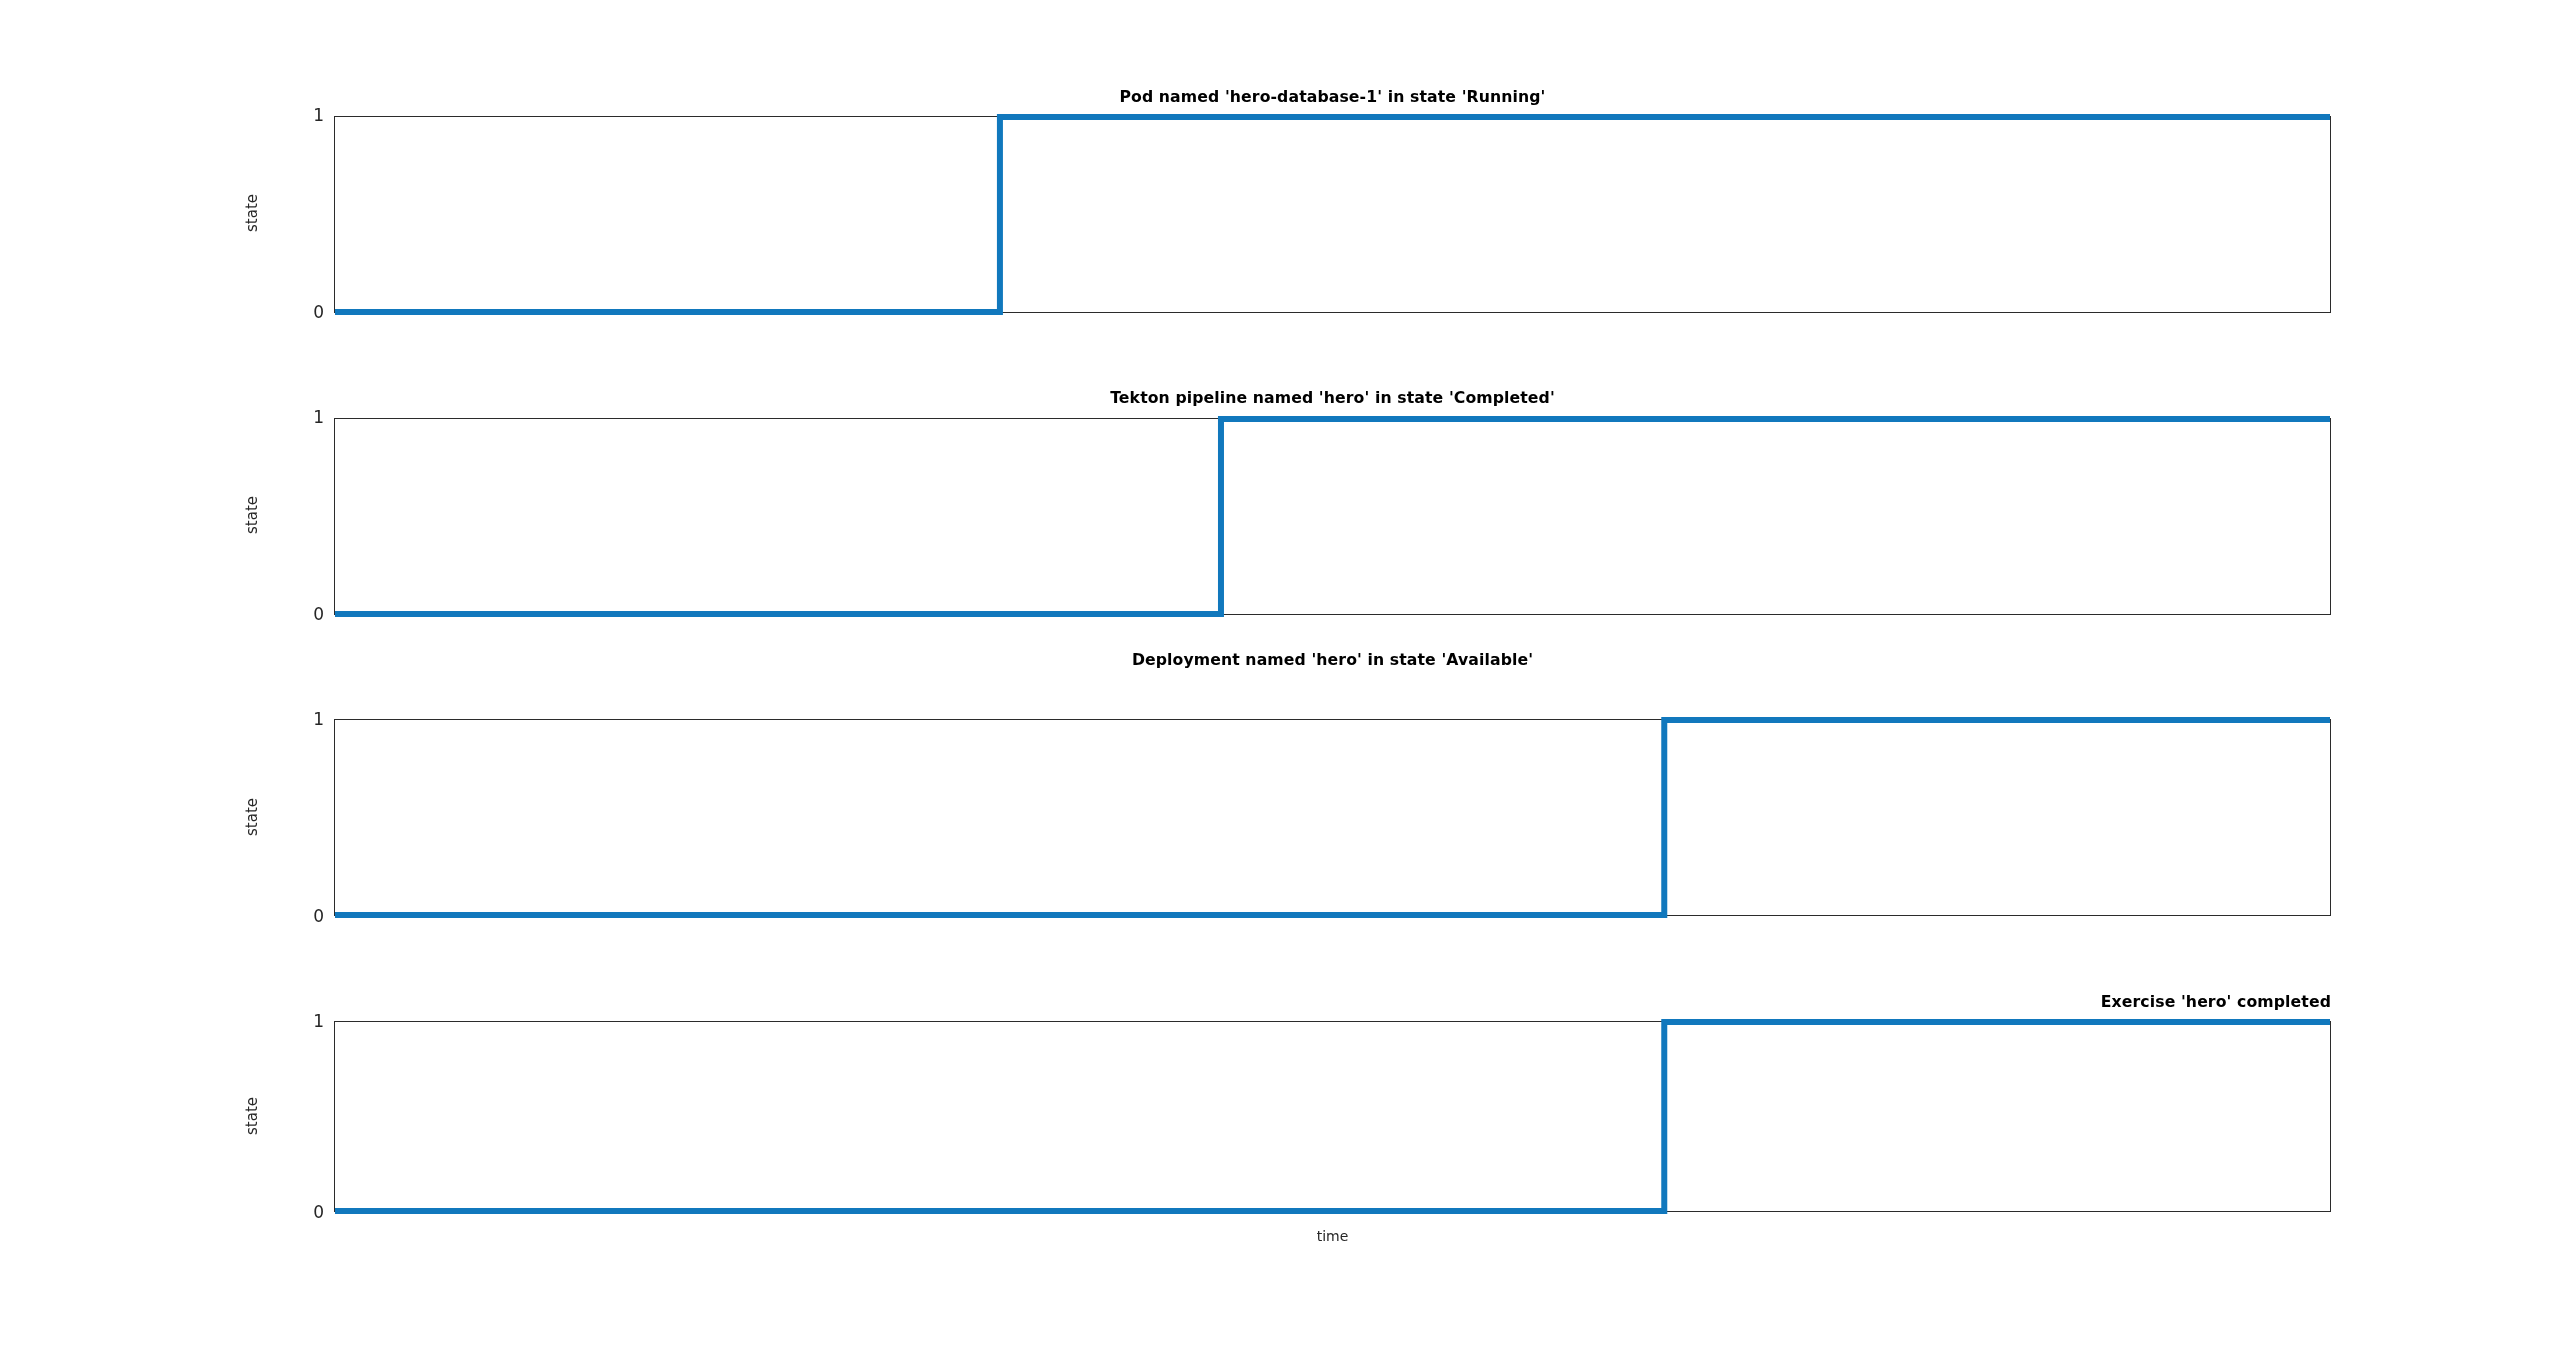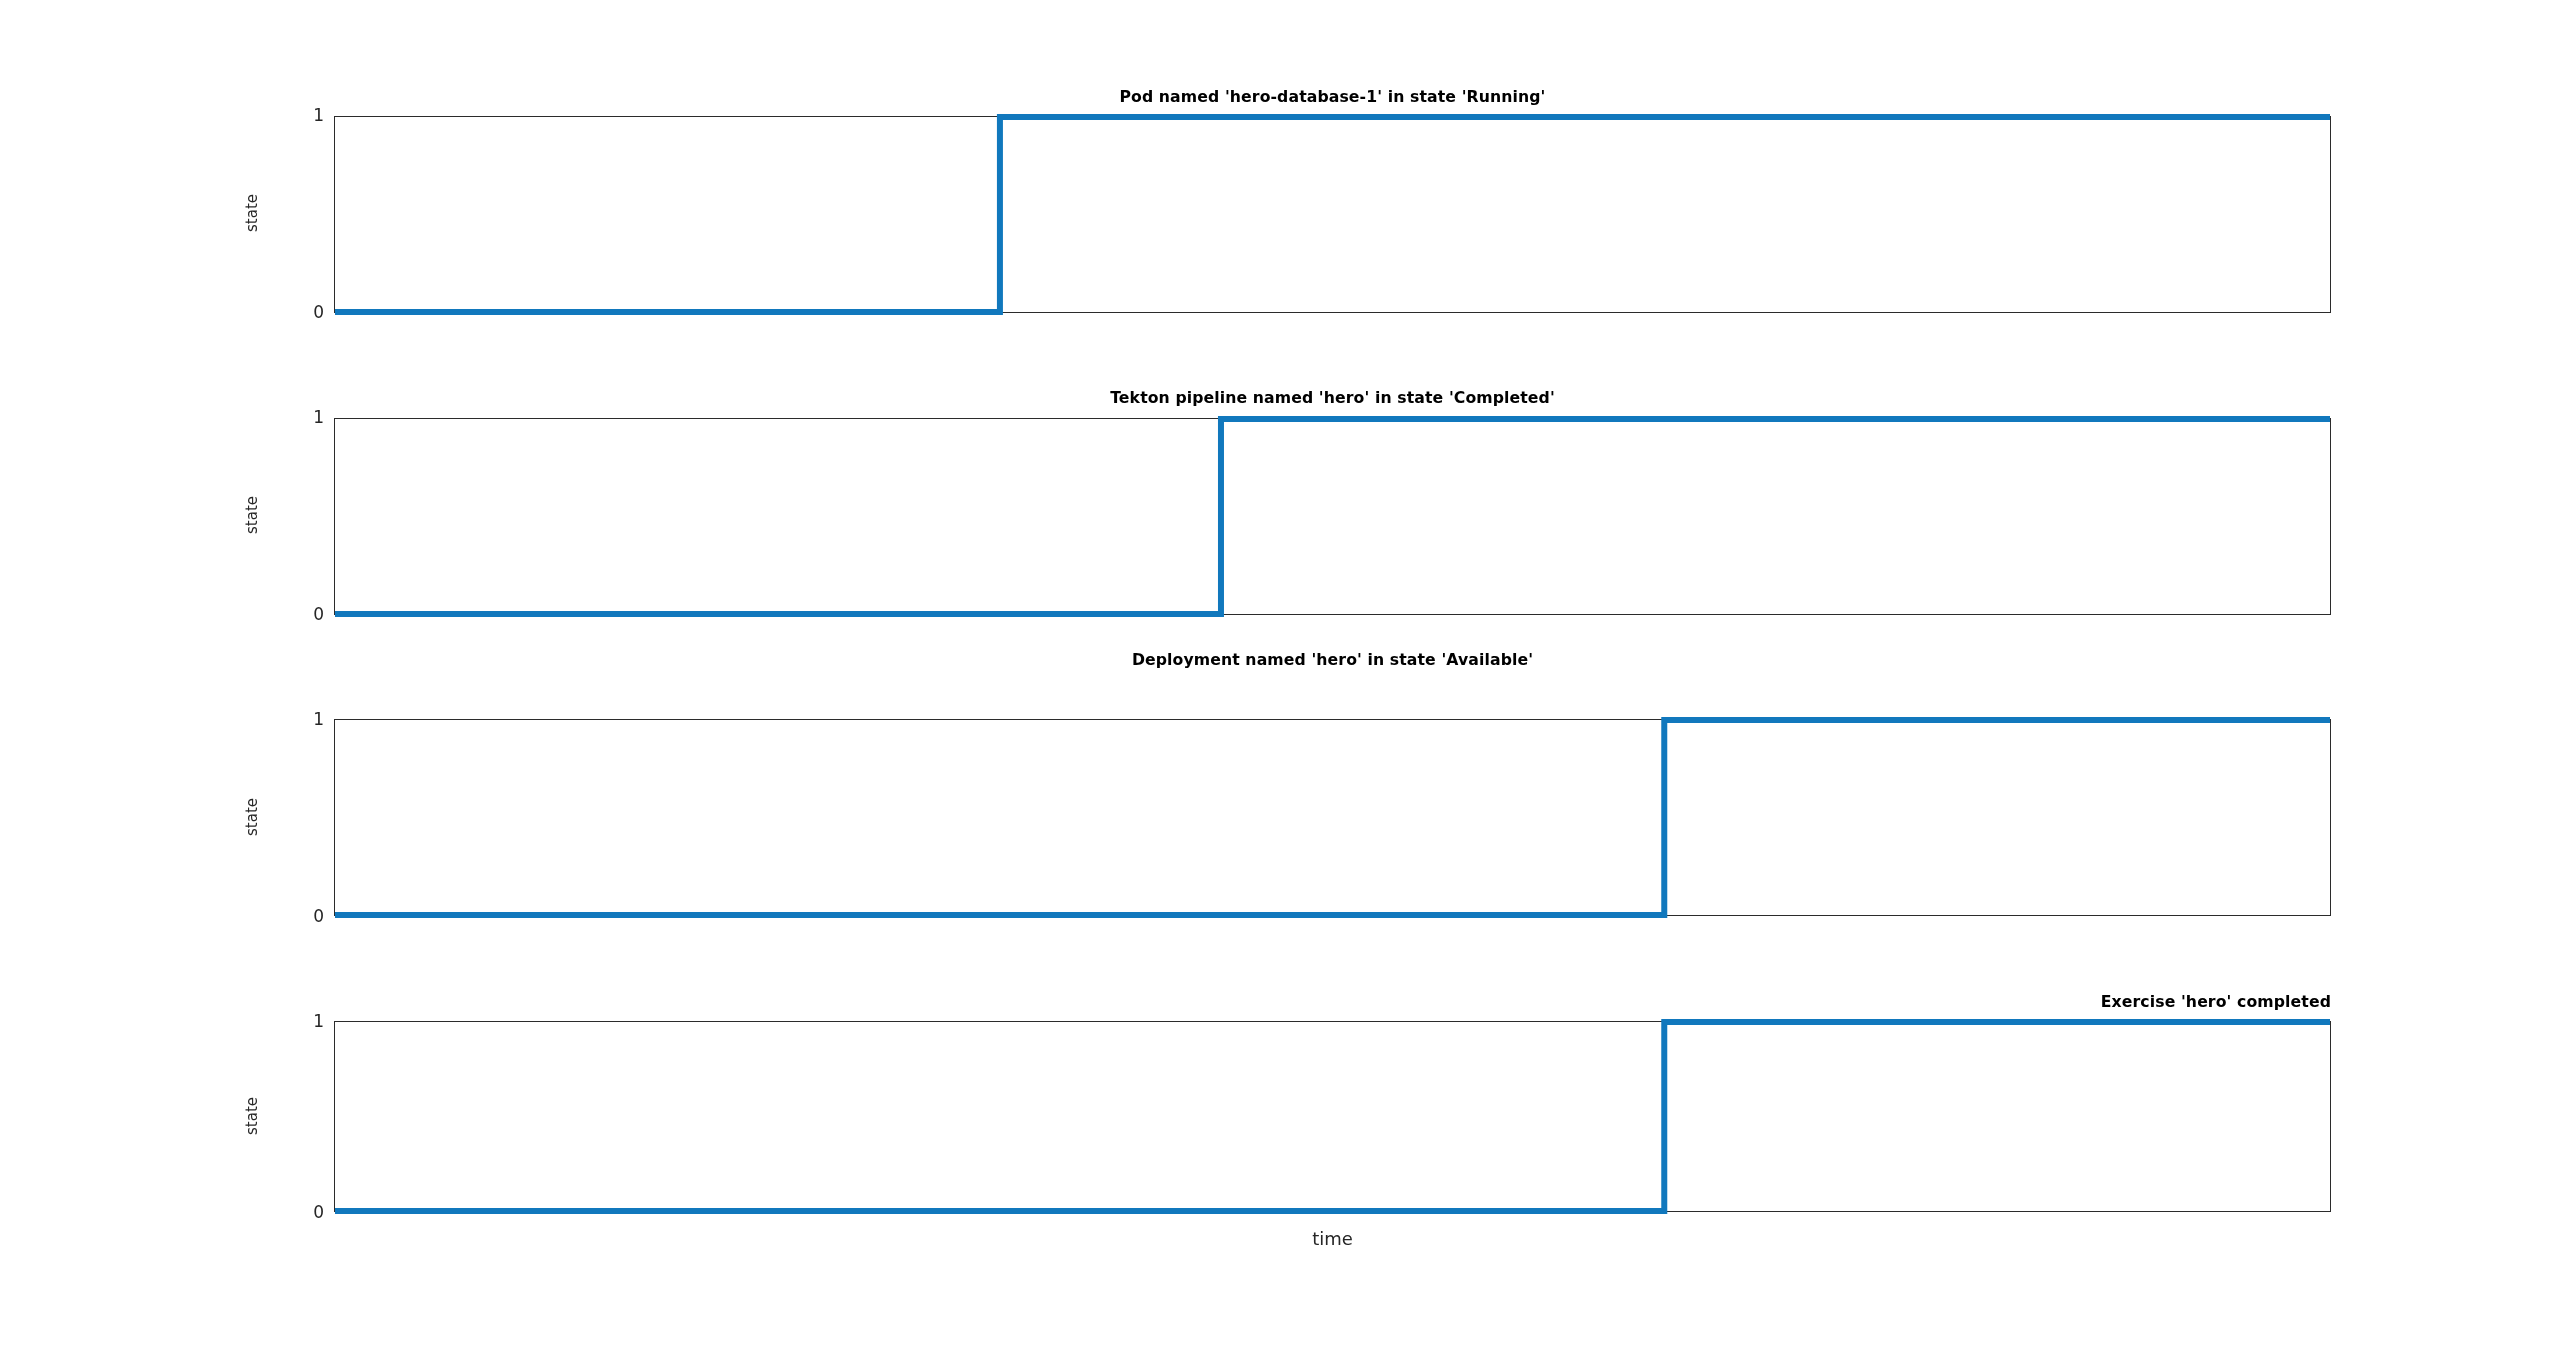--- a/index.html
+++ b/index.html
@@ -75,21 +75,21 @@
     width: 38px;
     white-space: nowrap;
   }
 
   
   .xlabel {
     position: absolute;
     left: 334px;
     width: 1997px;
     text-align: center;
-    font-size: 18px;
+    font-size: 14px;
     color: #262626;
     white-space: nowrap;
   }
 
   
   .trace-svg {
     position: absolute;
     left: 0;
     top: 0;
     width: 100%;

